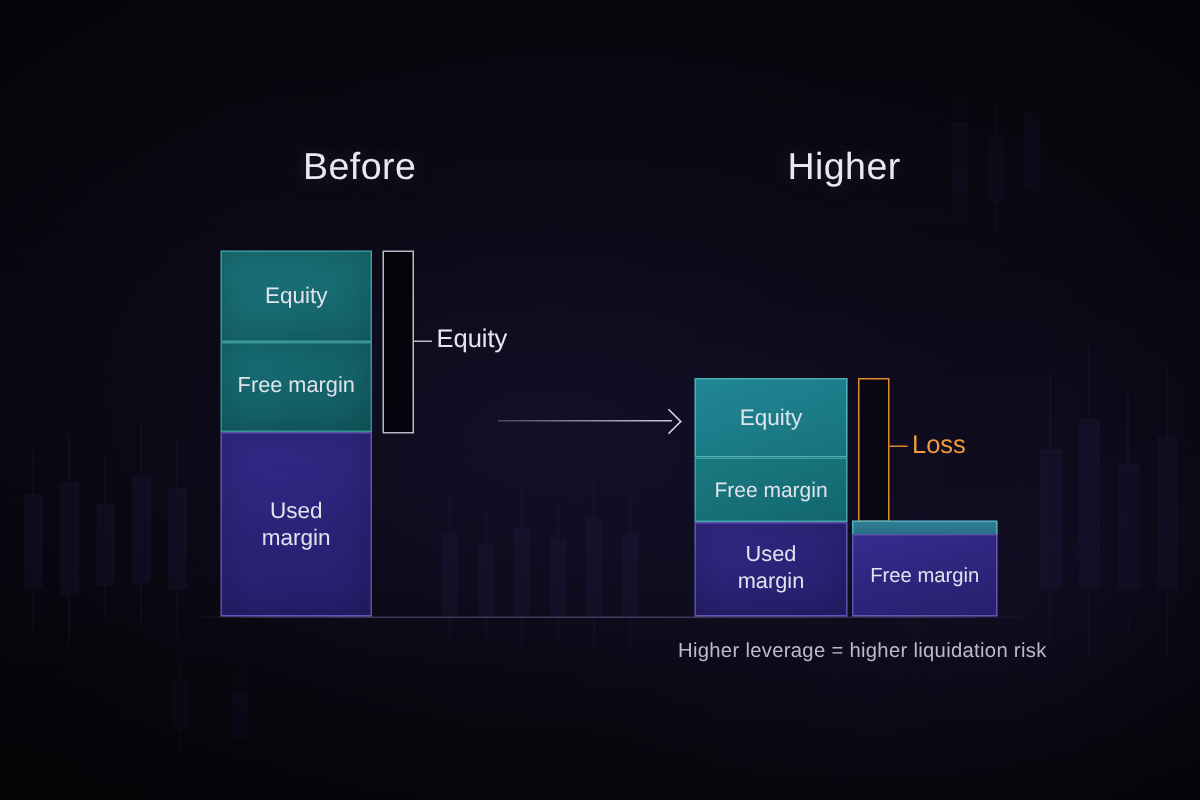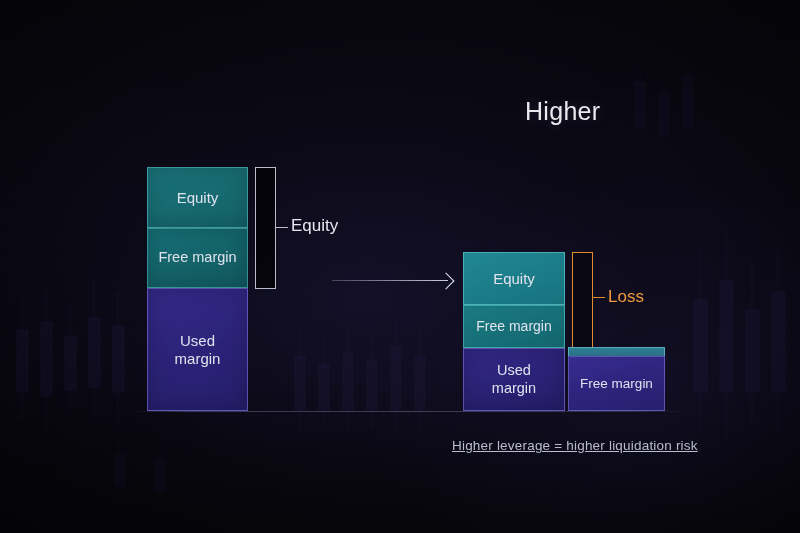--- a/index.html
+++ b/index.html
@@ -230,20 +230,21 @@
       <line x1="120" y1="440" x2="120" y2="500"></line>
         <rect x="115" y="454" width="10" height="32"></rect>
       <line x1="160" y1="446" x2="160" y2="506"></line>
         <rect x="155" y="462" width="10" height="30"></rect>
     </g>
   </svg>
 
   <div class="bg-scan"></div>
   <div class="bg-vignette"></div>
 
+  <div class="col-title" style="left:202px; top:97px;">Before</div>
   <div class="col-title" style="left:525px; top:97px;">Higher</div>
 
   <div class="bar" style="left:147px; top:167px; width:101px; height:244px;">
     <div class="seg teal-a" style="top:0px; height:61px; font-size:15px;">
       <span class="seg-label">Equity</span>
     </div>
     <div class="seg teal-b" style="top:61px; height:60px; font-size:14.5px;">
       <span class="seg-label">Free margin</span>
     </div>
     <div class="seg purple" style="top:121px; height:123px; font-size:15px;">
@@ -278,15 +279,15 @@
 
   <div class="bar" style="left:568px; top:347px; width:97px; height:64px;">
     <div class="cap-strip" style="top:0px; height:10px;"></div>
     <div class="seg purple-2" style="top:9px; height:55px; font-size:13.5px;">
       <span class="seg-label">Free margin</span>
     </div>
   </div>
 
   <div class="baseline" style="left:128px; top:411px; width:560px;"></div>
 
-  <div class="caption" style="left:452px; top:438px;text-decoration:underline;">Higher leverage = higher liquidation risk</div>
+  <div class="caption" style="left:452px; top:426px;">Higher leverage = higher liquidation risk</div>
 
 </div>
 
 </body></html>

